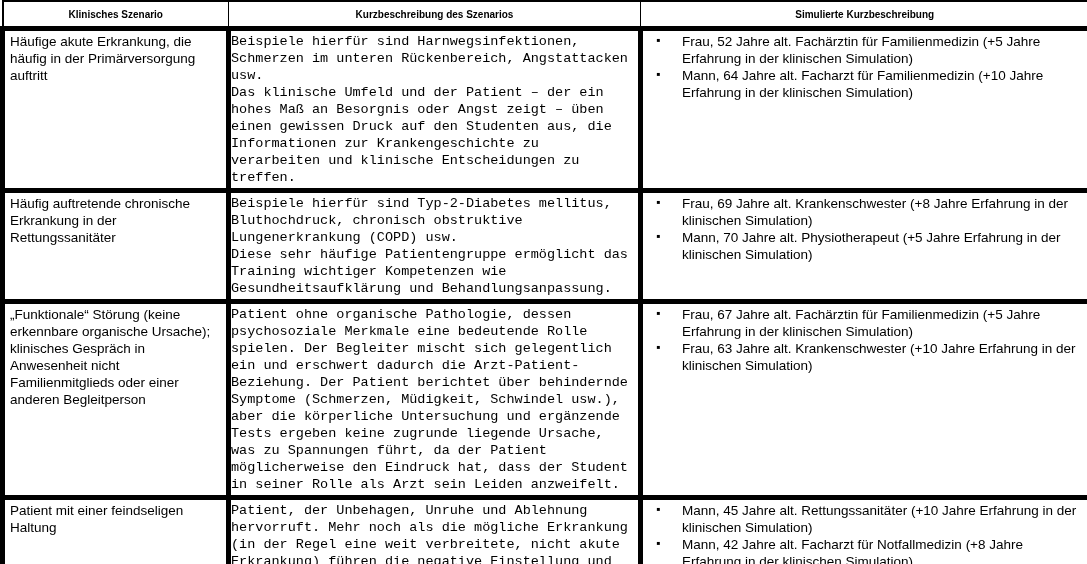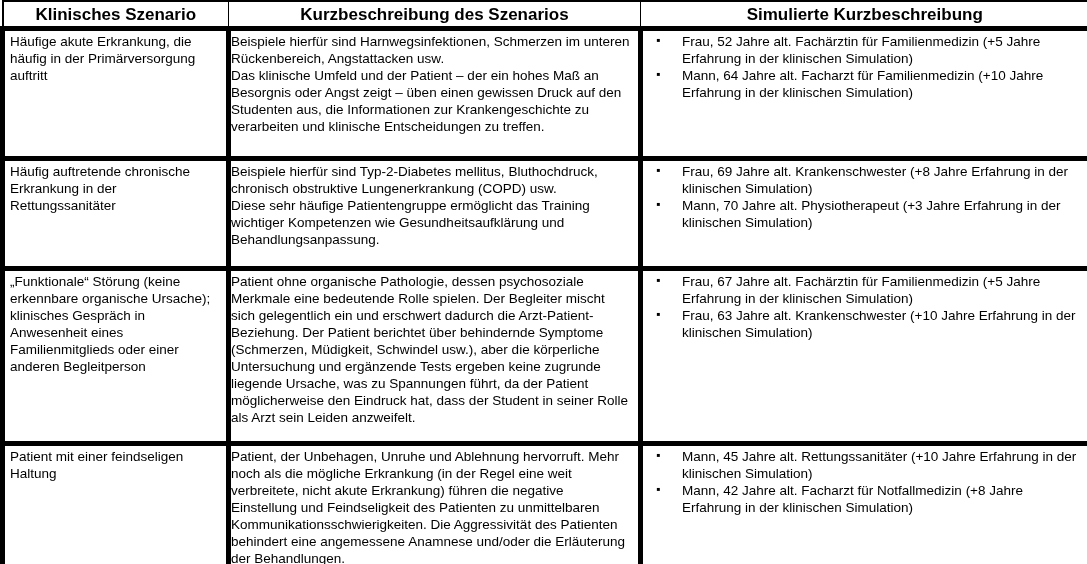--- a/index.html
+++ b/index.html
@@ -18,28 +18,28 @@
   col.c2 { width: 412px; }
   col.c3 { width: 449px; }
   th {
     border: 1px solid #000;
     border-bottom: 2px solid #000;
     font-weight: bold;
     text-align: center;
     vertical-align: middle;
     height: 22px;
     padding: 1px 2px;
-    font-size: 17px;
+    font-size: 10px;
   }
   td {
     border: 5px solid #000000;
     vertical-align: top;
     padding: 2px 6px 2px 5px;
   }
-  td.description { padding-left: 0; }
+  td.description { padding-left: 0; font-family: Liberation Mono, monospace; }
   td.patients { padding: 2px 6px 2px 0; }
   tbody tr:nth-child(1) { height: 130px; }
   tbody tr:nth-child(2) { height: 110px; }
   tbody tr:nth-child(3) { height: 175px; }
   tbody tr:nth-child(4) { height: 125px; }
   .para { margin: 0; }
   ul.patients-list { margin: 0; padding: 0; list-style: none; }
   ul.patients-list li { position: relative; padding-left: 39px; margin: 0; }
   .bullet {
     position: absolute;
@@ -81,27 +81,27 @@
 
   <tr>
     <td class="scenario">Häufig auftretende chronische Erkrankung in der Rettungssanitäter</td>
     <td class="description">
           <div class="para">Beispiele hierfür sind Typ-2-Diabetes mellitus, Bluthochdruck, chronisch obstruktive Lungenerkrankung (COPD) usw.</div>
           <div class="para">Diese sehr häufige Patientengruppe ermöglicht das Training wichtiger Kompetenzen wie Gesundheitsaufklärung und Behandlungsanpassung.</div>
         </td>
     <td class="patients">
       <ul class="patients-list">
             <li><span class="bullet">▪</span><span>Frau, 69 Jahre alt. Krankenschwester (+8 Jahre Erfahrung in der klinischen Simulation)</span></li>
-            <li><span class="bullet">▪</span><span>Mann, 70 Jahre alt. Physiotherapeut (+3 Jahre Erfahrung in der klinischen Simulation)</span></li>
+            <li><span class="bullet">▪</span><span>Mann, 70 Jahre alt. Physiotherapeut (+5 Jahre Erfahrung in der klinischen Simulation)</span></li>
           </ul>
     </td>
   </tr>
 
   <tr>
-    <td class="scenario">„Funktionale“ Störung (keine erkennbare organische Ursache); klinisches Gespräch in Anwesenheit eines Familienmitglieds oder einer anderen Begleitperson</td>
+    <td class="scenario">„Funktionale“ Störung (keine erkennbare organische Ursache); klinisches Gespräch in Anwesenheit nicht Familienmitglieds oder einer anderen Begleitperson</td>
     <td class="description">
           <div class="para">Patient ohne organische Pathologie, dessen psychosoziale Merkmale eine bedeutende Rolle spielen. Der Begleiter mischt sich gelegentlich ein und erschwert dadurch die Arzt-Patient-Beziehung. Der Patient berichtet über behindernde Symptome (Schmerzen, Müdigkeit, Schwindel usw.), aber die körperliche Untersuchung und ergänzende Tests ergeben keine zugrunde liegende Ursache, was zu Spannungen führt, da der Patient möglicherweise den Eindruck hat, dass der Student in seiner Rolle als Arzt sein Leiden anzweifelt.</div>
         </td>
     <td class="patients">
       <ul class="patients-list">
             <li><span class="bullet">▪</span><span>Frau, 67 Jahre alt. Fachärztin für Familienmedizin (+5 Jahre Erfahrung in der klinischen Simulation)</span></li>
             <li><span class="bullet">▪</span><span>Frau, 63 Jahre alt. Krankenschwester (+10 Jahre Erfahrung in der klinischen Simulation)</span></li>
           </ul>
     </td>
   </tr>

